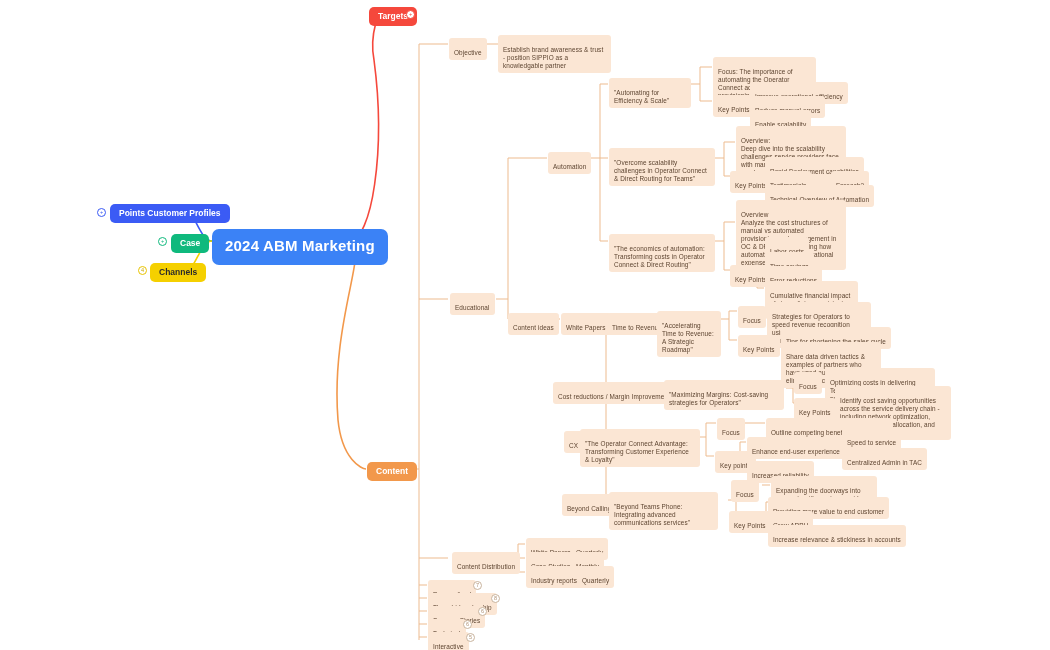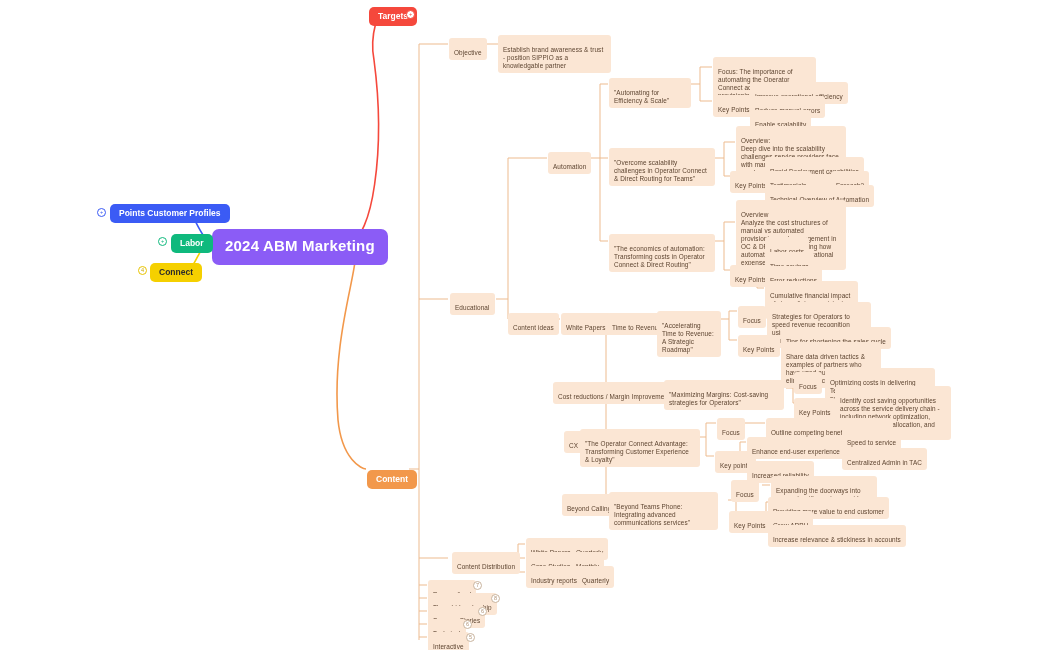--- a/index.html
+++ b/index.html
@@ -20,21 +20,21 @@
     width: 1050px; height: 650px;
     pointer-events: none;
   }
   .node {
     position: absolute;
     white-space: pre-line;
     line-height: 1.25;
   }
   
   .root {
-    background: #8b5cf6;
+    background: #3b82f6;
     color: #ffffff;
     font-size: 15px;
     font-weight: bold;
     letter-spacing: .2px;
     border-radius: 7px;
     padding: 8px 13px 9px 13px;
     display: flex; align-items: center;
   }
   
   .pill {
@@ -43,21 +43,21 @@
     font-weight: bold;
     border-radius: 5px;
     padding: 4px 9px;
     display: flex; align-items: center; justify-content: center;
     text-align: center;
   }
   .pill.icp    { background: #3b5bf5; }
   .pill.kpis   { background: #0fb97d; }
   .pill.chan   { background: #f5d000; color: #2b2b2b; }
   .pill.targ   { background: #f5483c; }
-  .pill.cont   { background: #f2984b; color: #ffffff; margin-top: 8px; }
+  .pill.cont   { background: #f2984b; color: #ffffff; }
 
   
   .tan {
     background: #fbe6d4;
     color: #5d4430;
     font-size: 6.4px;
     border-radius: 3px;
     padding: 3px 5px;
     letter-spacing: .1px;
   }
@@ -184,26 +184,26 @@
   <div class="node root" style="left:212px; top:229px;">
     <span>2024 ABM Marketing</span>
   </div>
 
   <div class="node pill icp" style="left:110px; top:204px;">
     <span>Points Customer Profiles</span>
   </div>
   <div class="badge blue" style="left:97px; top:208px;">+</div>
 
   <div class="node pill kpis" style="left:171px; top:234px;">
-    <span>Labor</span>
+    <span>Case</span>
   </div>
   <div class="badge green" style="left:158px; top:237px;">+</div>
 
   <div class="node pill chan" style="left:150px; top:263px;">
-    <span>Connect</span>
+    <span>Channels</span>
   </div>
   <div class="badge yellow" style="left:138px; top:266px;">4</div>
 
   <div class="node pill targ" style="left:369px; top:7px;">
     <span>Targets</span>
   </div>
   <div class="badge red" style="left:406px; top:10px;">+</div>
 
   <div class="node pill cont" style="left:367px; top:462px;">
     <span>Content</span>

